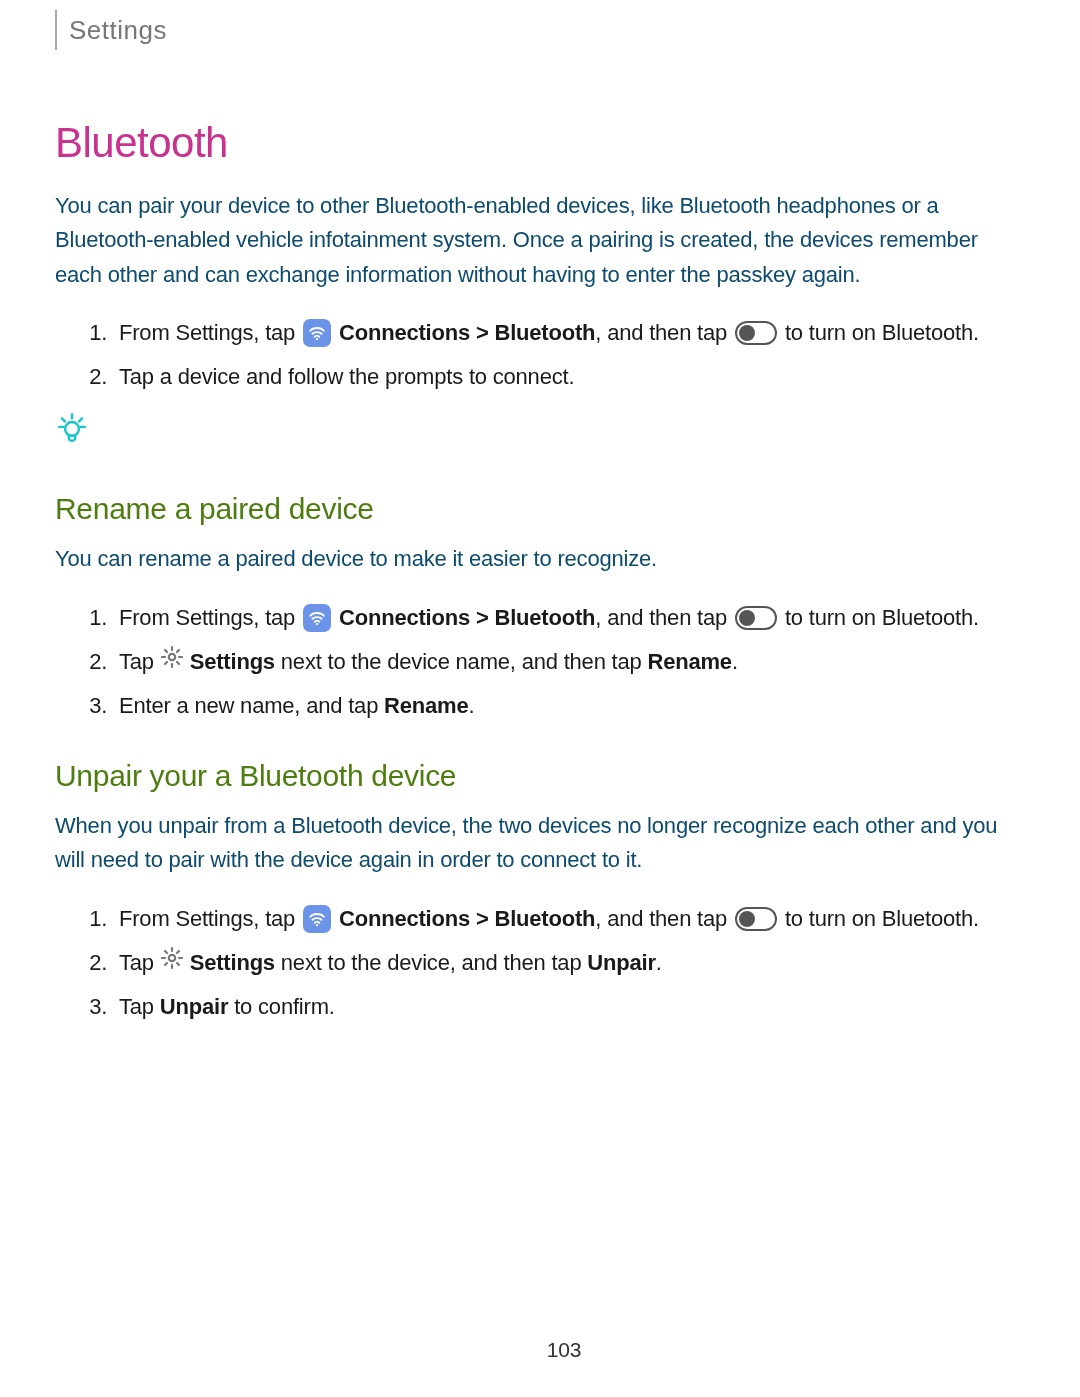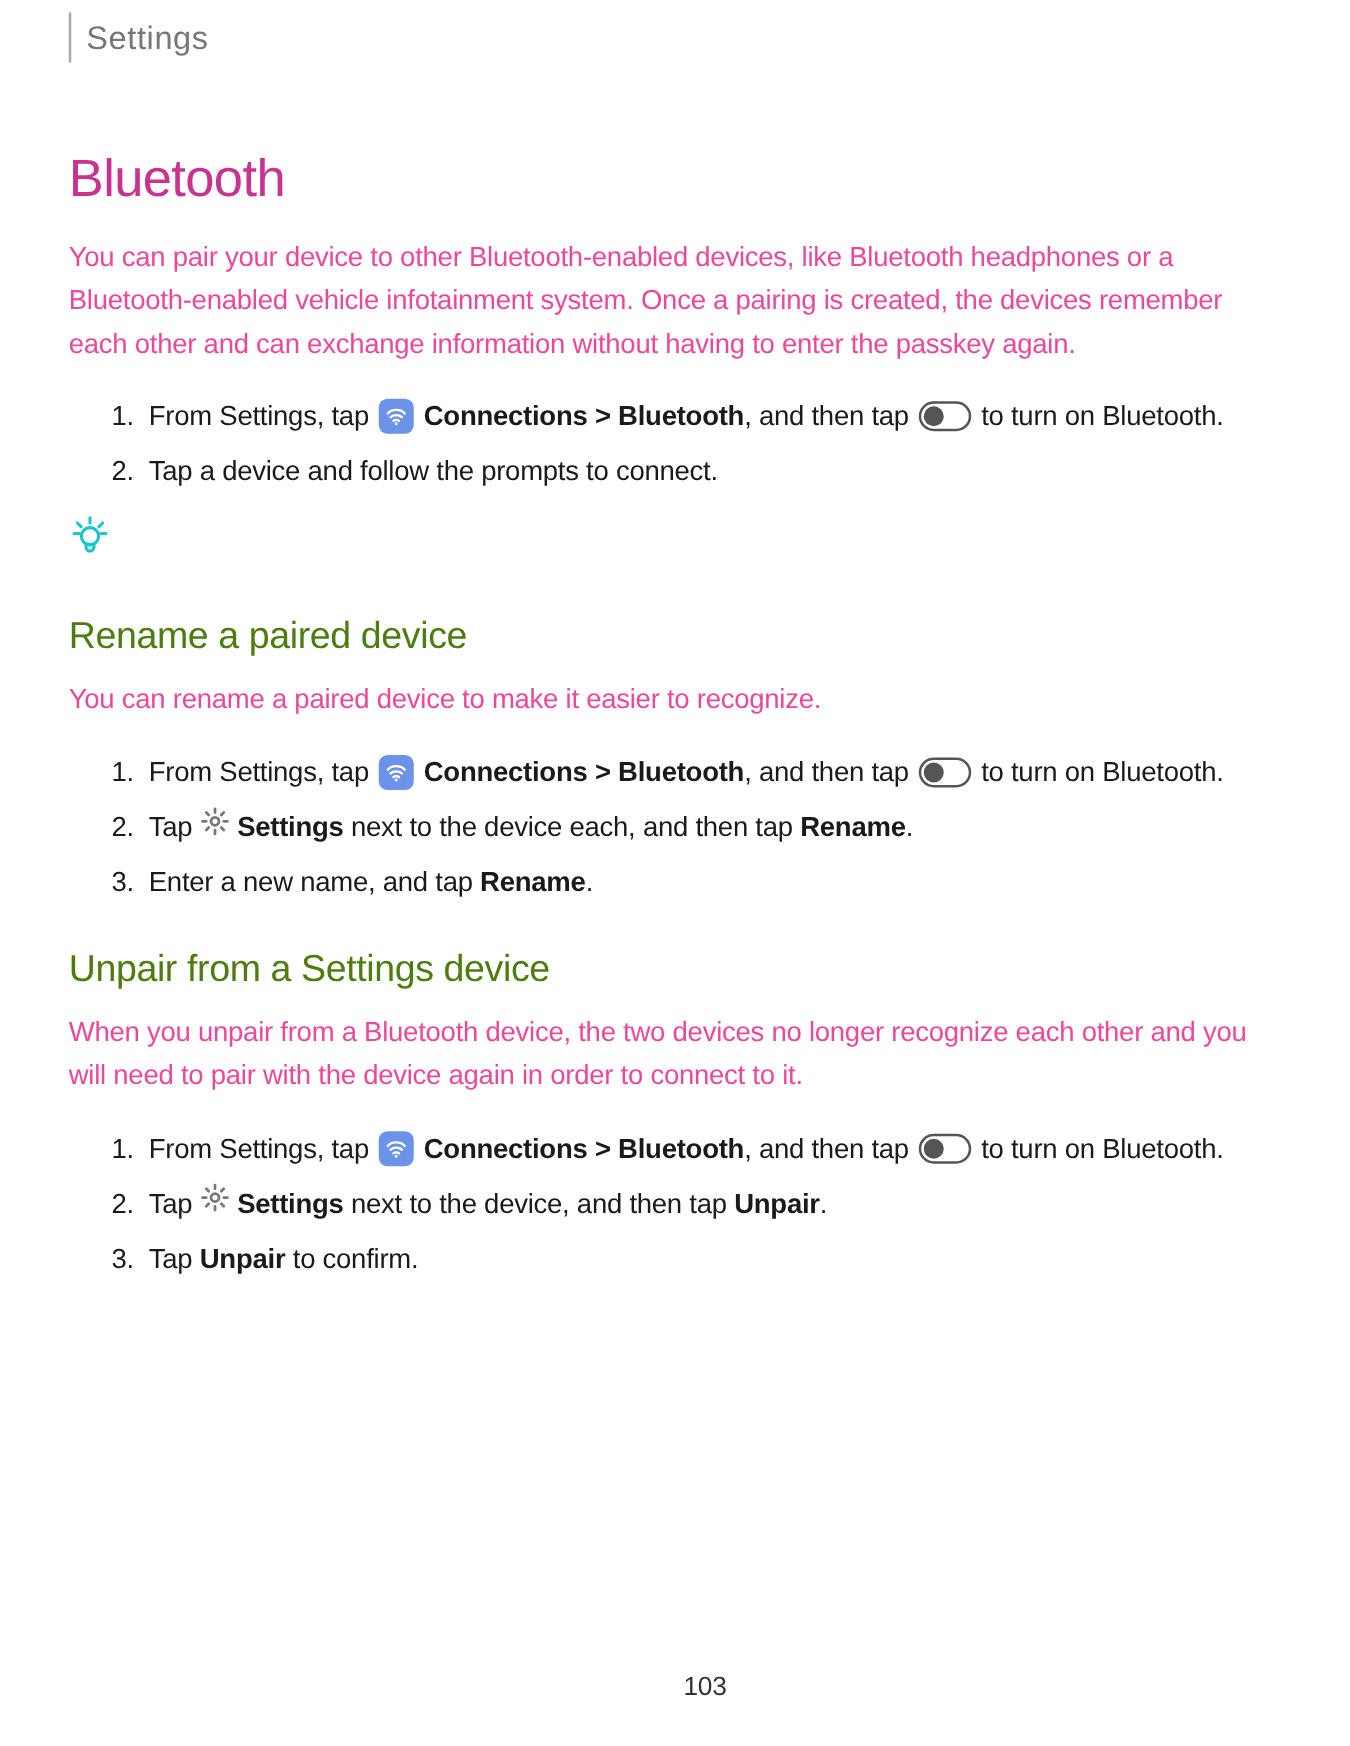--- a/index.html
+++ b/index.html
@@ -34,21 +34,21 @@
   }
   h2 {
     color: #4d7c0f;
     font-size: 30px;
     font-weight: 500;
     margin-top: 30px;
     margin-bottom: 10px;
     letter-spacing: -0.3px;
   }
   p.intro {
-    color: #ec4899;
+    color: #0c4a6e;
     margin-bottom: 18px;
   }
   ol {
     padding-left: 58px;
     margin-bottom: 18px;
     margin-top: 24px;
   }
   ol li {
     margin-bottom: 10px;
     padding-left: 6px;
@@ -170,28 +170,28 @@
         <circle cx="12" cy="20" r="1.5" fill="#fff"></circle>
       </svg>
     </span><span class="bold"> Connections &gt; Bluetooth</span><span>, and then tap </span><span class="toggle-off"></span><span> to turn on Bluetooth.</span>
   </li>
   <li>
     <span>Tap </span><span class="icon-gear">
       <svg width="24" height="24" viewBox="0 0 24 24" fill="none">
         <circle cx="12" cy="12" r="3.2" stroke="#777" stroke-width="2.2"></circle>
         <path d="M12 2v3M12 19v3M2 12h3M19 12h3M5 5l2 2M17 17l2 2M19 5l-2 2M7 17l-2 2" stroke="#777" stroke-width="2.2" stroke-linecap="round"></path>
       </svg>
-    </span><span class="bold"> Settings</span><span> next to the device each, and then tap </span><span class="bold">Rename</span><span>.</span>
+    </span><span class="bold"> Settings</span><span> next to the device name, and then tap </span><span class="bold">Rename</span><span>.</span>
   </li>
   <li>
     <span>Enter a new name, and tap </span><span class="bold">Rename</span><span>.</span>
   </li>
 </ol>
 
-<h2>Unpair from a Settings device</h2>
+<h2>Unpair your a Bluetooth device</h2>
 <p class="intro">When you unpair from a Bluetooth device, the two devices no longer recognize each other and you will need to pair with the device again in order to connect to it.</p>
 
 <ol>
   <li>
     <span>From Settings, tap </span><span class="icon-inline icon-wifi">
       <svg width="18" height="18" viewBox="0 0 24 24" fill="none">
         <path d="M3 9 C7 4 17 4 21 9" stroke="#fff" stroke-width="2.5" stroke-linecap="round"></path>
         <path d="M6 13 C9 10 15 10 18 13" stroke="#fff" stroke-width="2.5" stroke-linecap="round"></path>
         <path d="M9 17 C10.5 15.5 13.5 15.5 15 17" stroke="#fff" stroke-width="2.5" stroke-linecap="round"></path>
         <circle cx="12" cy="20" r="1.5" fill="#fff"></circle>

